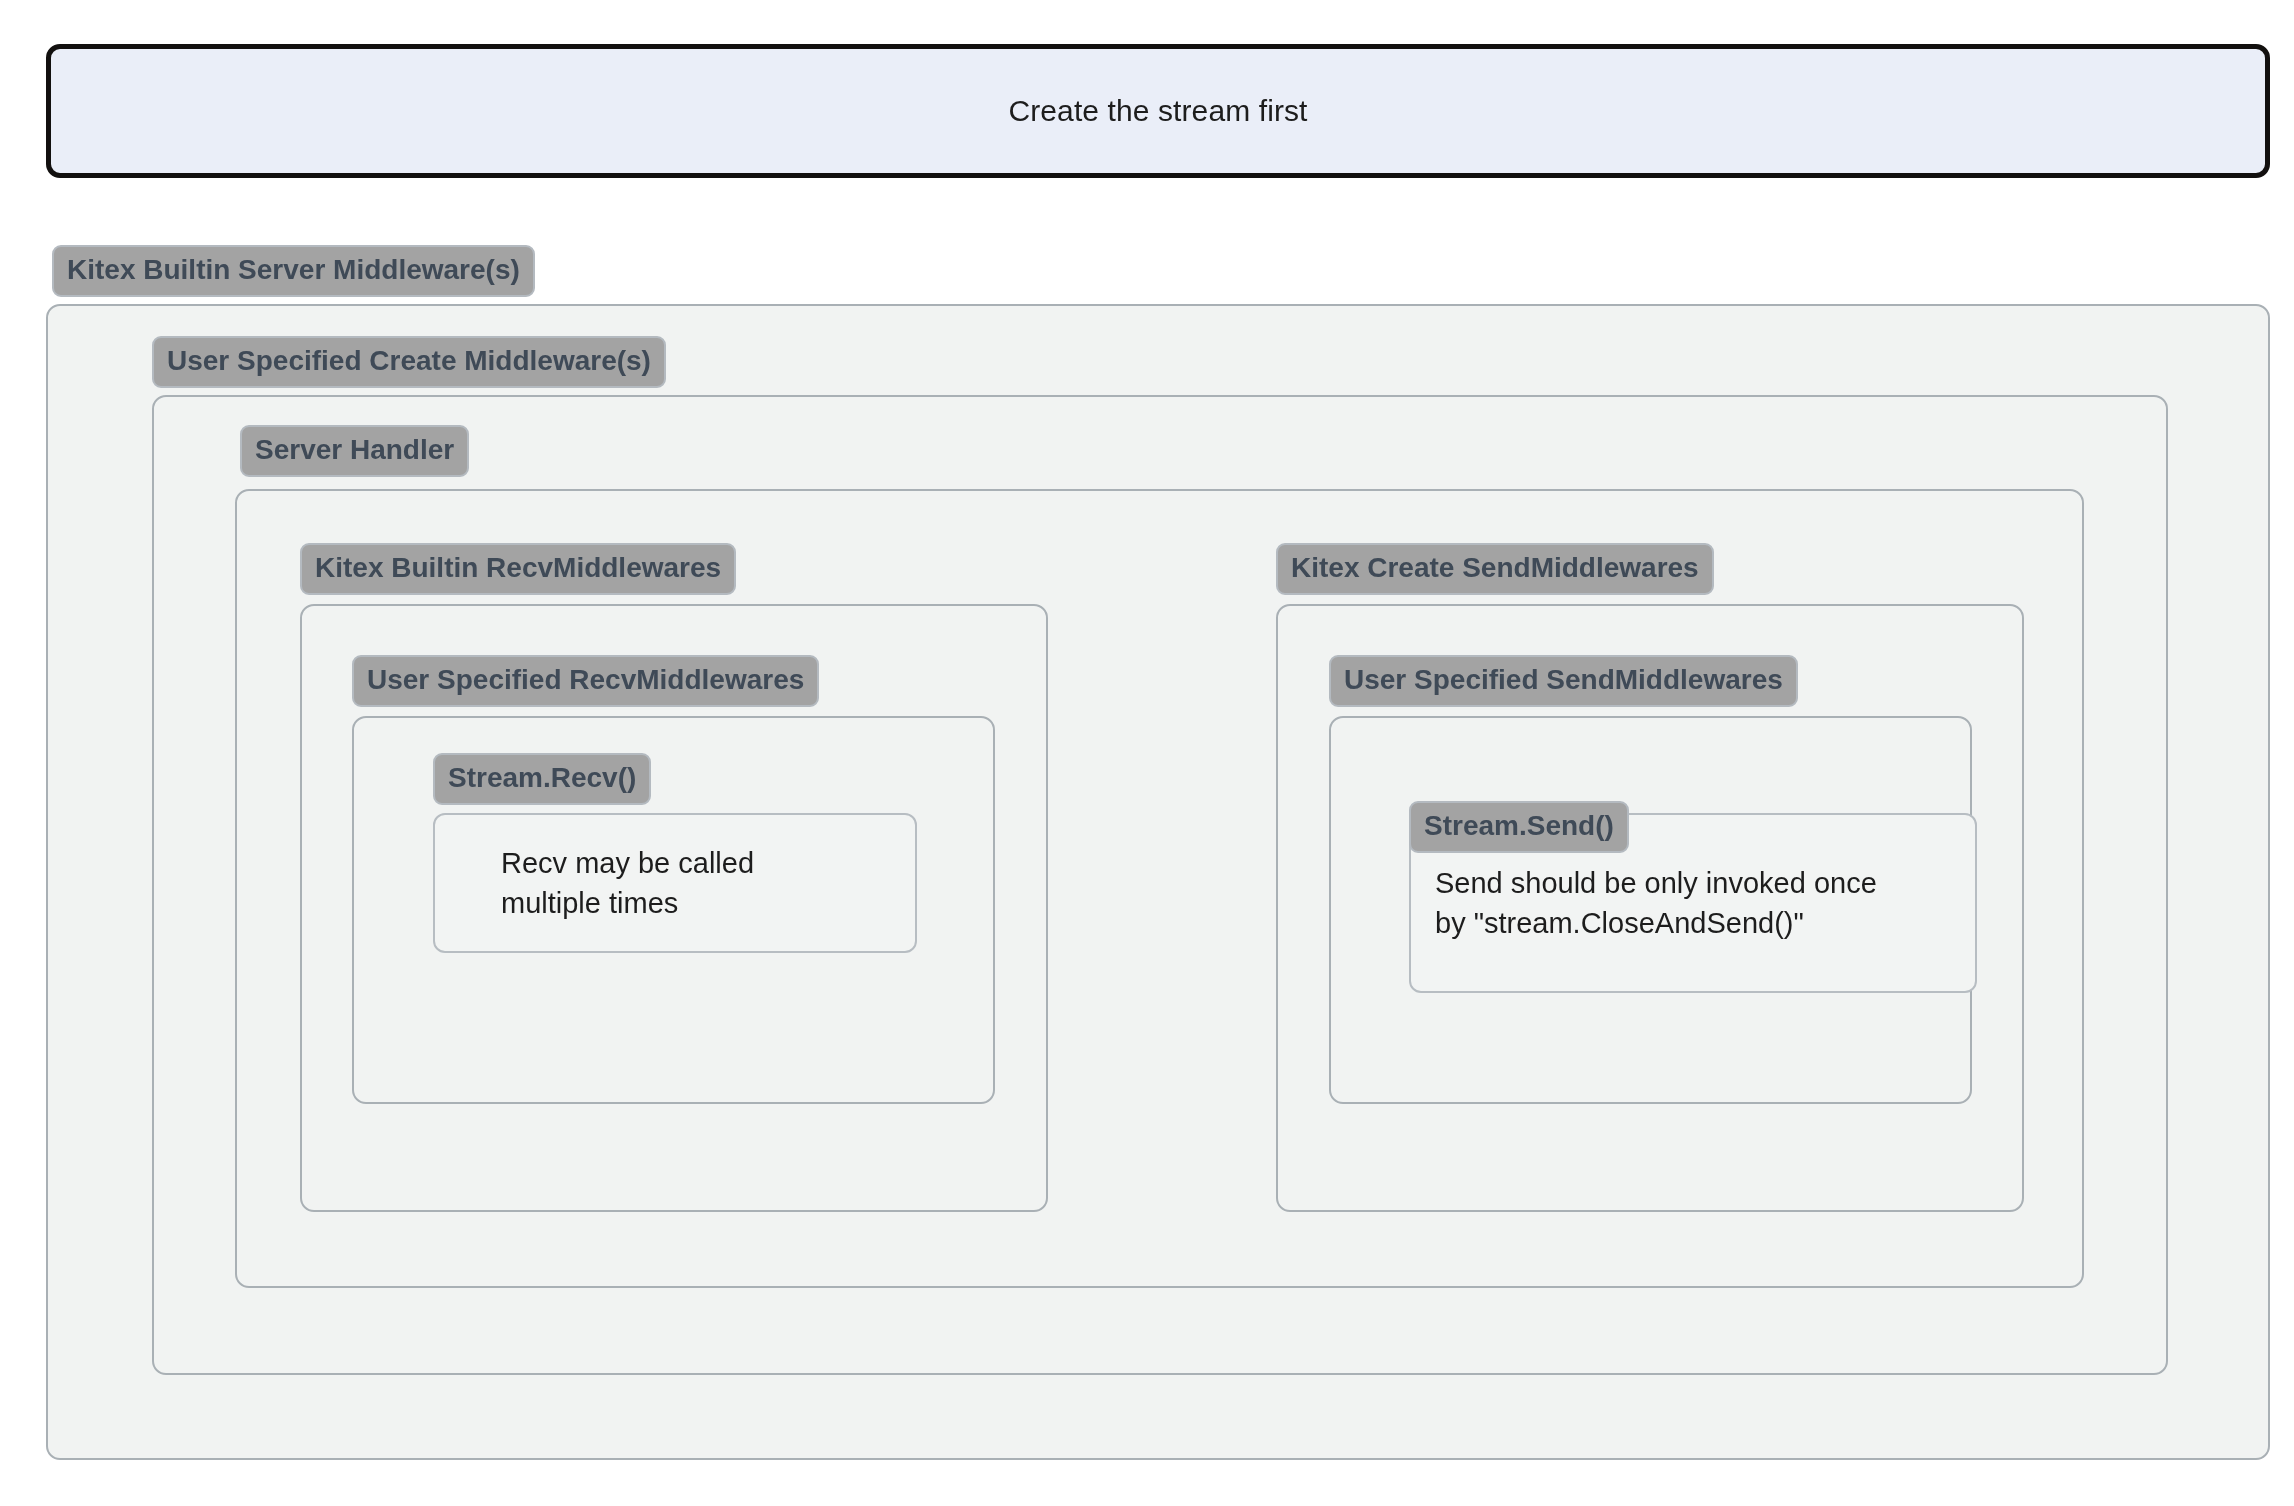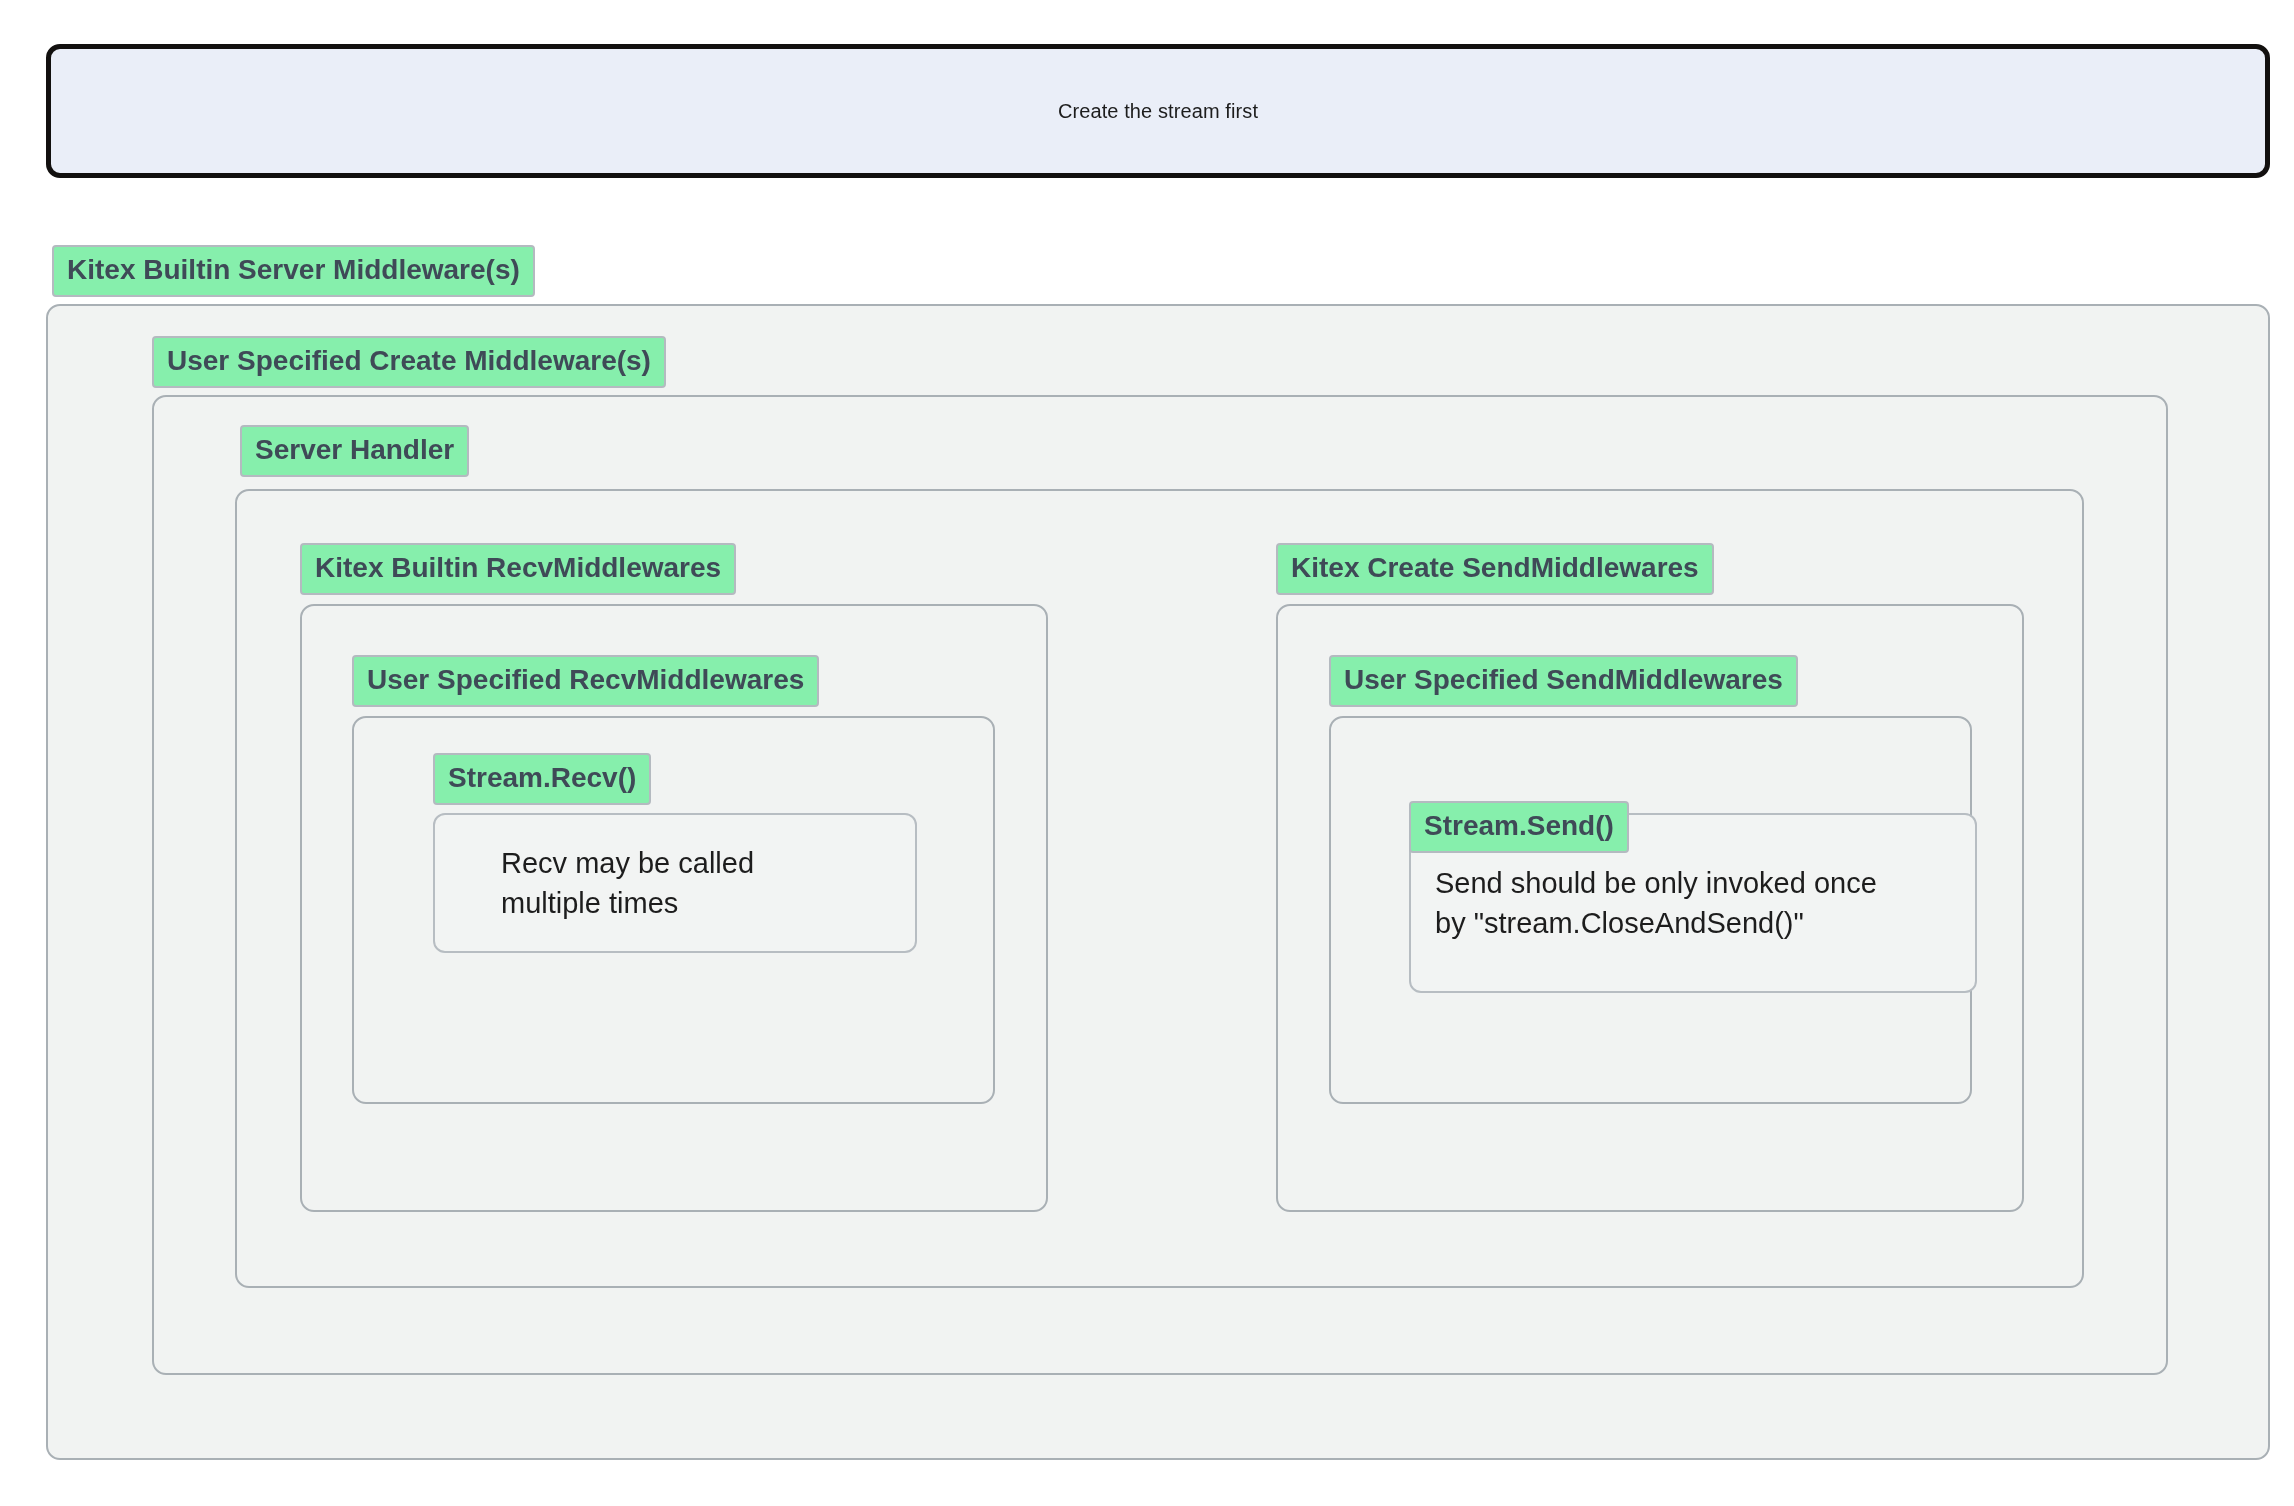--- a/index.html
+++ b/index.html
@@ -25,42 +25,42 @@
     height: 134px;
     box-sizing: border-box;
     background: #eaeef8;
     border: 5px solid #12100f;
     border-radius: 14px;
     display: flex;
     align-items: center;
     justify-content: center;
   }
   .banner-text {
-    font-size: 20px;
+    font-size: 30px;
     color: #1d1d1d;
     font-weight: 400;
     letter-spacing: 0.1px;
   }
 
   
   .zone {
     position: absolute;
     box-sizing: border-box;
     background: #f1f3f2;
     border: 2px solid #a9b0b5;
     border-radius: 14px;
   }
 
   
   .tag {
     position: absolute;
     box-sizing: border-box;
-    background: #86efac;
+    background: #a3a3a3;
     border: 2px solid #b4bac0;
-    border-radius: 4px;
+    border-radius: 9px;
     color: #3f4a57;
     font-weight: bold;
     font-size: 28px;
     line-height: 1;
     padding: 9px 13px 11px 13px;
     white-space: nowrap;
     z-index: 5;
     text-align: center;
   }
 

